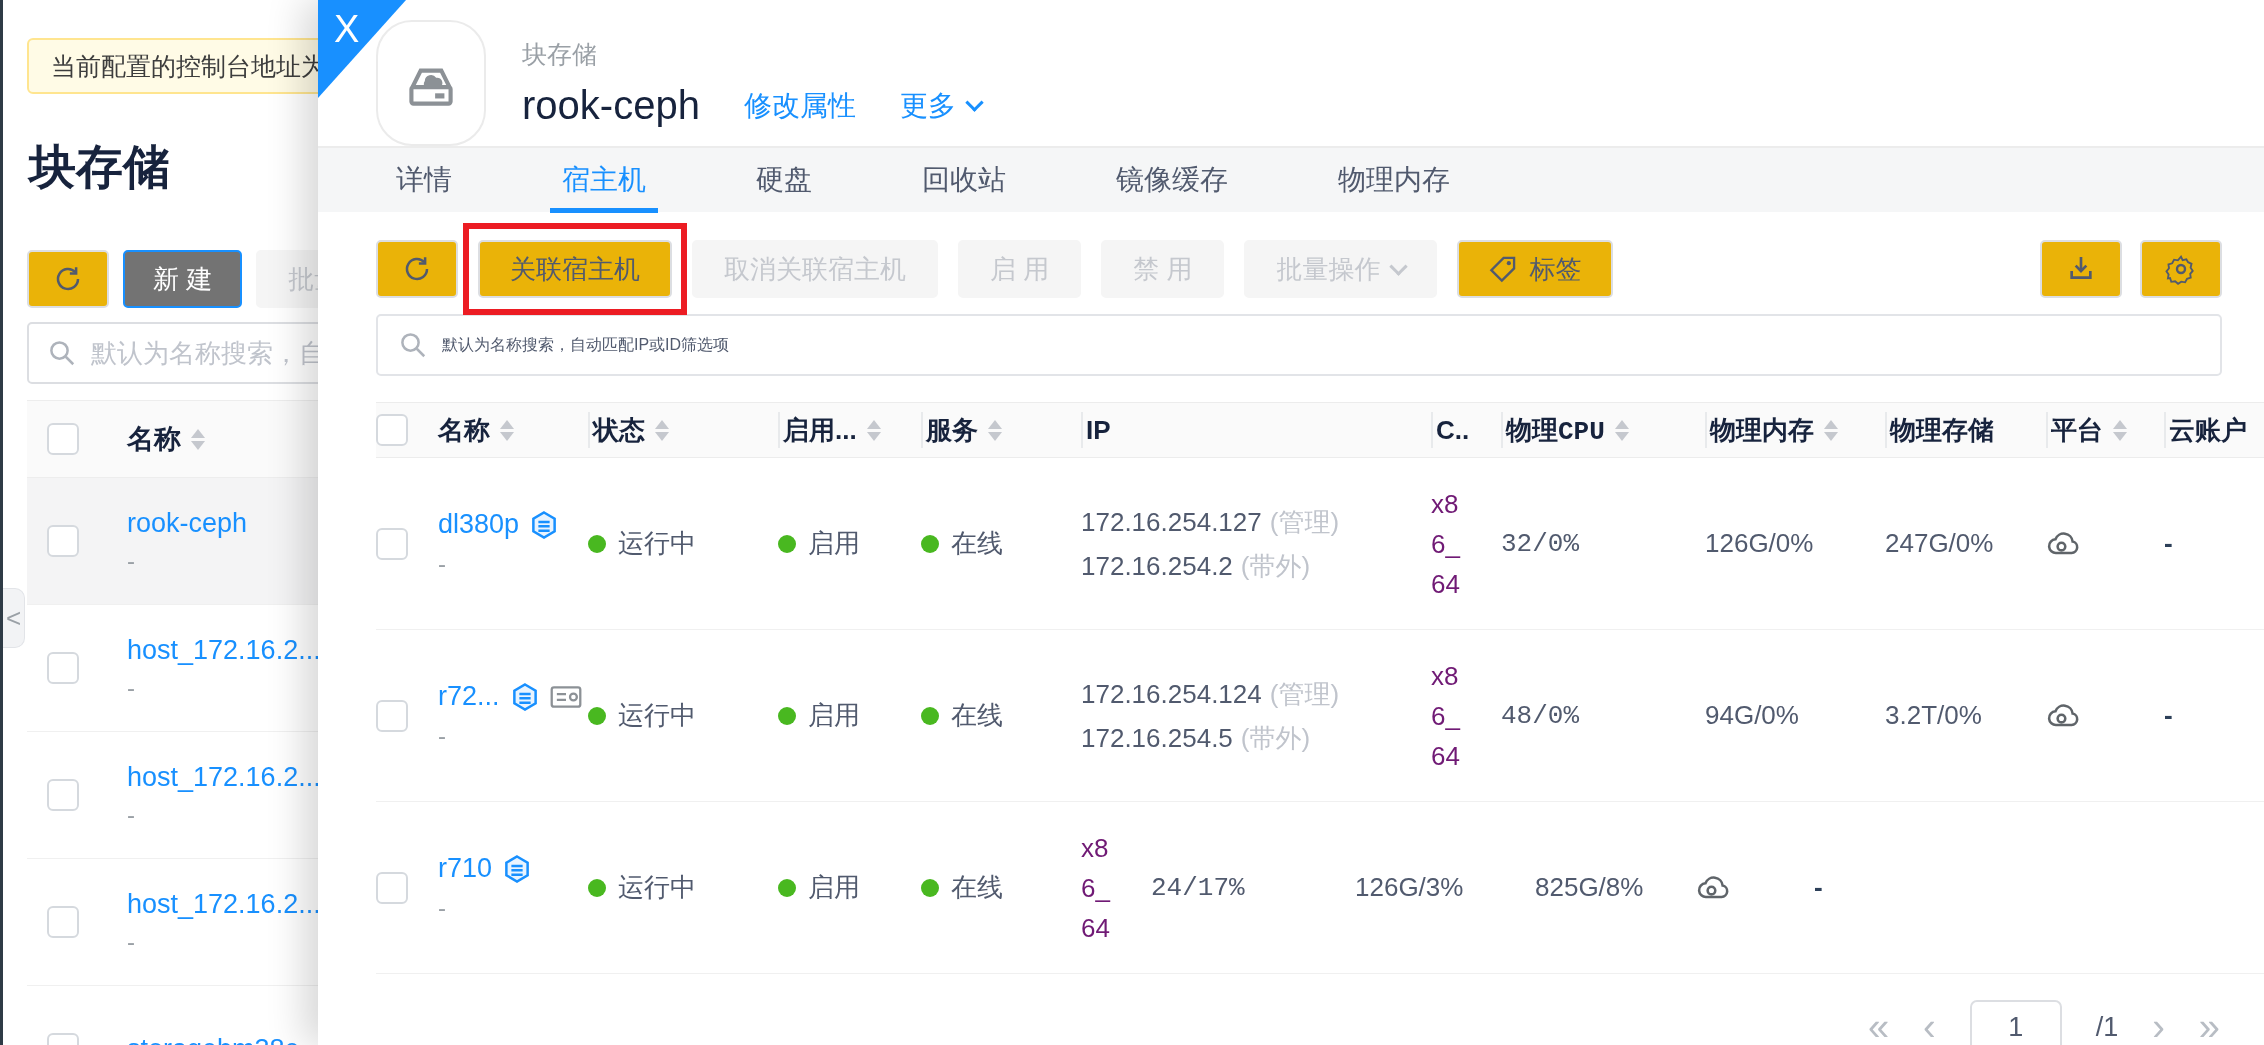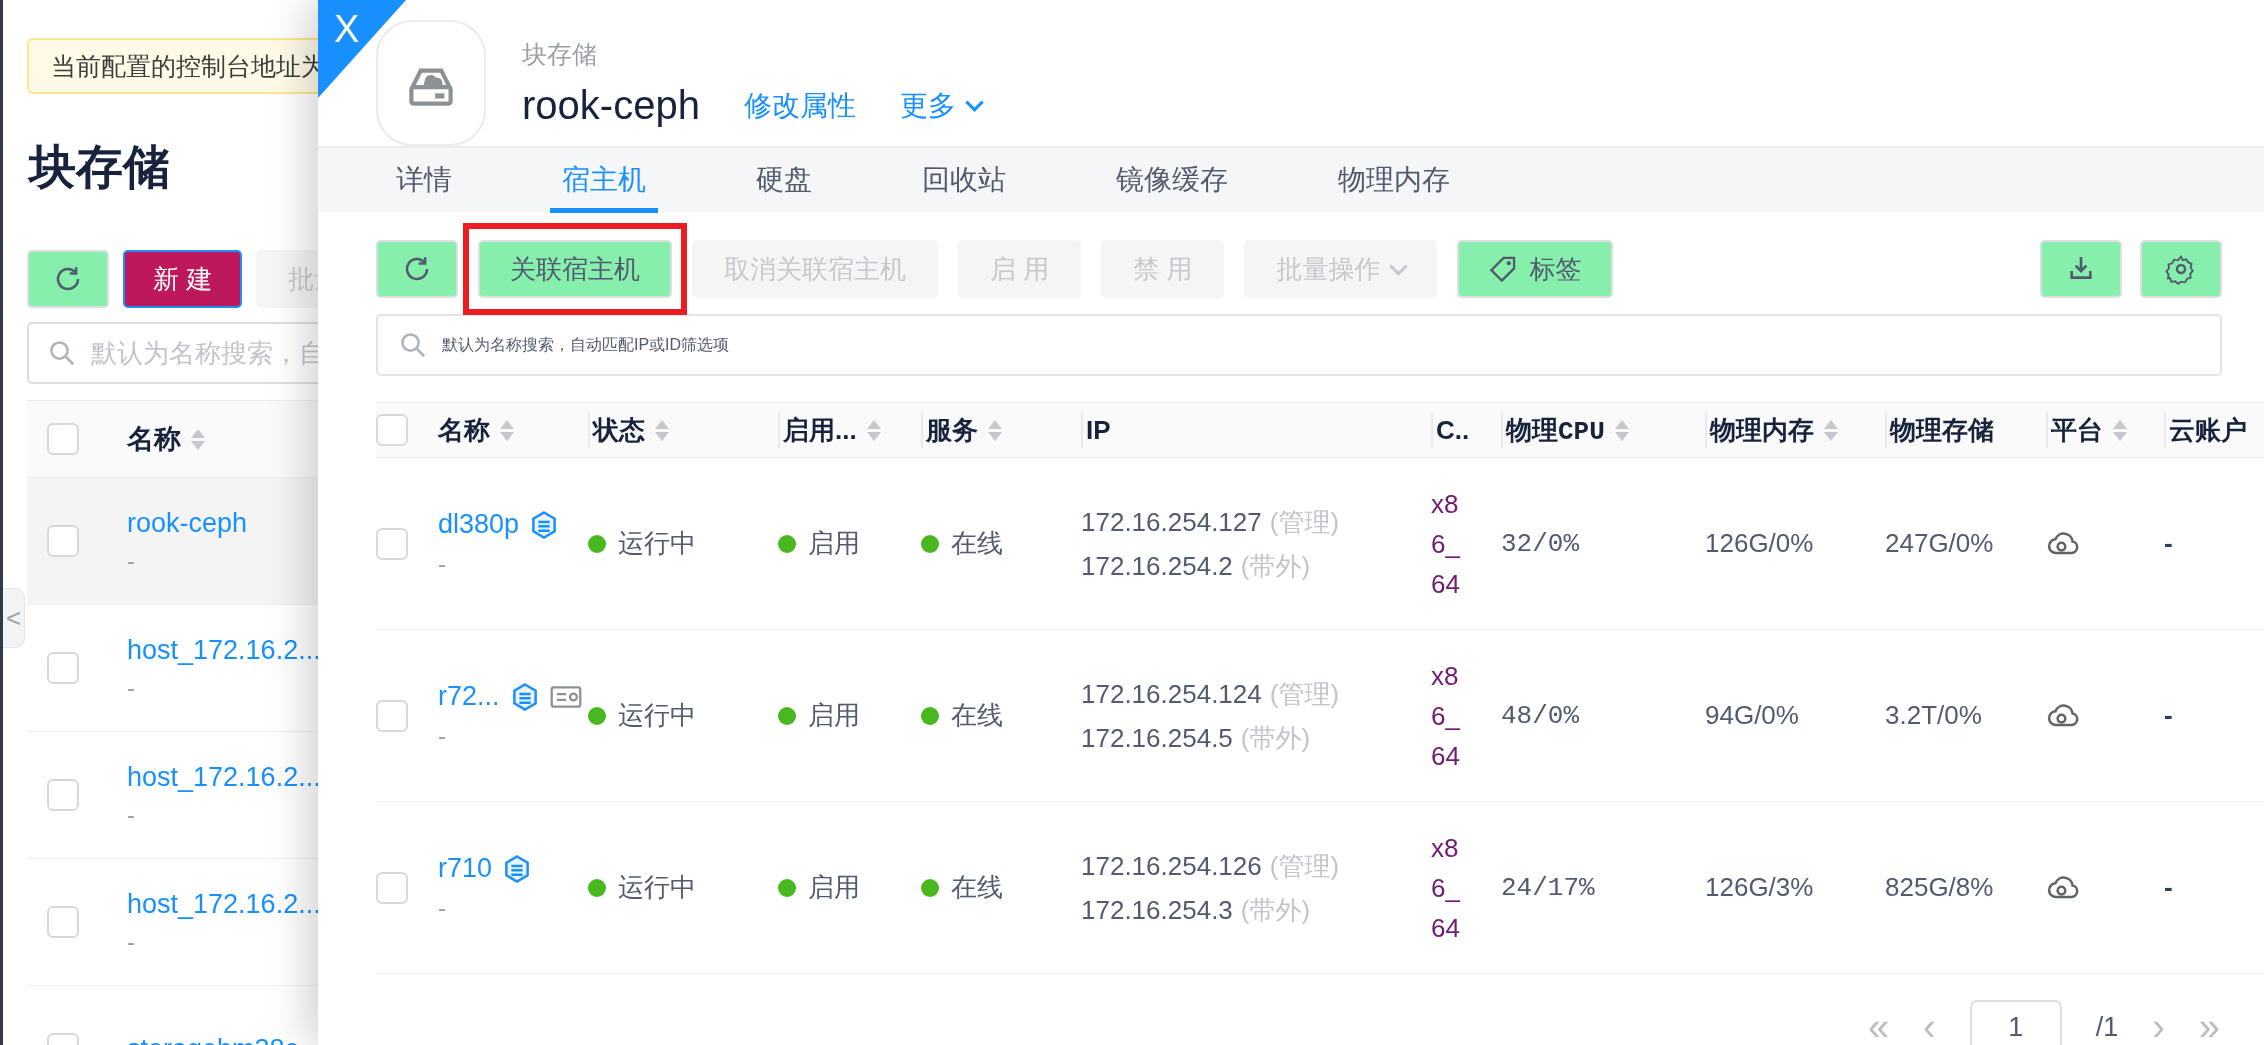--- a/index.html
+++ b/index.html
@@ -9,23 +9,23 @@
   .edge { position:absolute; left:0; top:0; width:3px; height:100%; background:#2f3b46; z-index:30; }
 
   
   .underlay { position:absolute; left:3px; top:0; width:900px; height:1045px; background:#fff; }
   .banner { position:absolute; left:24px; top:38px; width:640px; height:56px; background:#fffbe6;
             border:2px solid #ffe58f; border-radius:6px; display:flex; align-items:center;
             padding-left:22px; font-size:25px; color:#3d3d3d; white-space:nowrap; overflow:hidden; }
   .page-title { position:absolute; left:26px; top:136px; font-size:47px; font-weight:700; color:#17233d; }
   .l-toolbar { position:absolute; left:24px; top:250px; display:flex; gap:14px; }
   .btn { display:inline-flex; align-items:center; justify-content:center; height:58px; border-radius:5px;
-         background:#86efac; border:2px solid #dcdee2; font-size:26px; color:#515a6e; cursor:pointer; white-space:nowrap; }
+         background:#eab308; border:2px solid #dcdee2; font-size:26px; color:#515a6e; cursor:pointer; white-space:nowrap; }
   .btn.icon-only { width:82px; }
-  .btn.primary { background:#be185d; border-color:#1890ff; color:#fff; padding:0 28px; }
+  .btn.primary { background:#737373; border-color:#1890ff; color:#fff; padding:0 28px; }
   .btn.disabled { background:#f5f5f5; border-color:#f5f5f5; color:#c5c8ce; cursor:default; }
   .btn.plain { padding:0 30px; }
   .searchbox { position:absolute; left:24px; top:322px; width:620px; height:62px; background:#fff;
                border:2px solid #dcdee2; border-radius:5px; display:flex; align-items:center; padding:0 18px; gap:14px; }
   .searchbox .ph { font-size:26px; color:#c0c4cc; white-space:nowrap; overflow:hidden; }
   .l-list { position:absolute; left:24px; top:400px; width:760px; }
   .l-head { height:78px; background:#fafafa; border-top:1px solid #ededed; border-bottom:1px solid #ededed;
             display:flex; align-items:center; padding-left:20px; }
   .l-head .hname { font-size:27px; font-weight:700; color:#17233d; margin-left:48px; }
   .l-row { height:127px; border-bottom:1px solid #f0f0f0; display:flex; align-items:center; padding-left:20px; }
@@ -492,26 +492,20 @@
             <span>运行中</span>
           </div>
         <div class="c w-enable">
             <span class="dot"></span>
             <span>启用</span>
           </div>
         <div class="c w-service">
             <span class="dot"></span>
             <span>在线</span>
           </div>
-        <div class="c w-ip">
-            <span class="ipcell">
-          <div><span>172.16.254.126</span><span class="iptag">(管理)</span></div>
-          <div><span>172.16.254.3</span><span class="iptag">(带外)</span></div>
-            </span>
-          </div>
         <div class="c w-arch">
             <span class="arch">x86_64</span>
           </div>
         <div class="c w-cpu">
             <span>24/17%</span>
           </div>
         <div class="c w-mem">
             <span>126G/3%</span>
           </div>
         <div class="c w-store">

